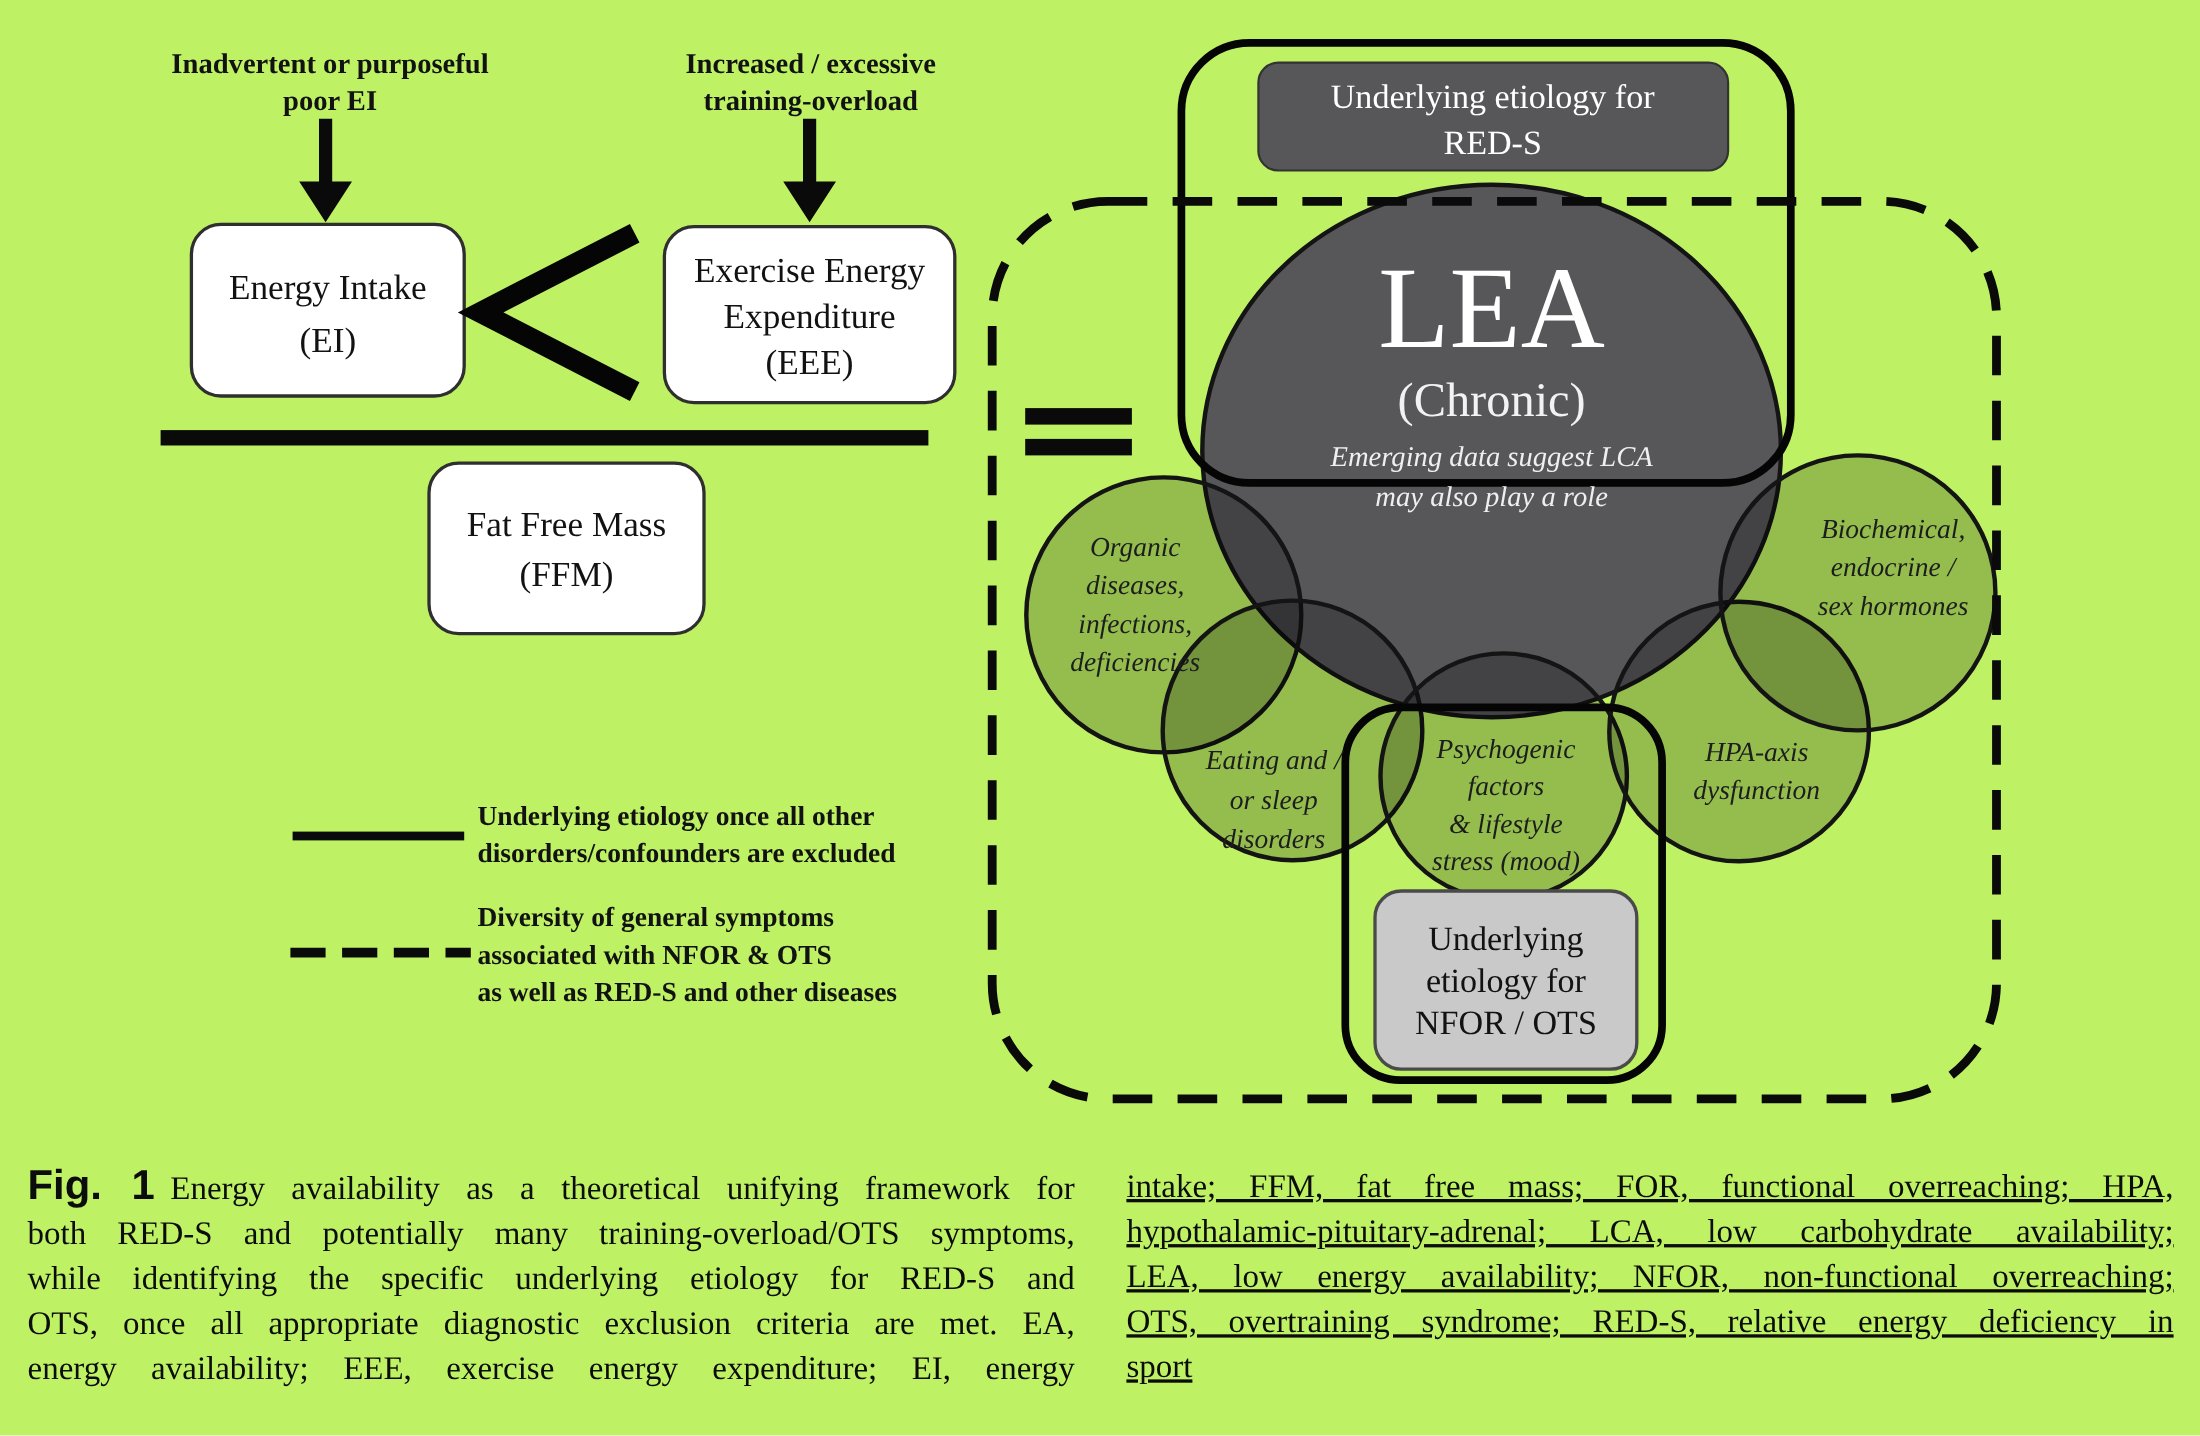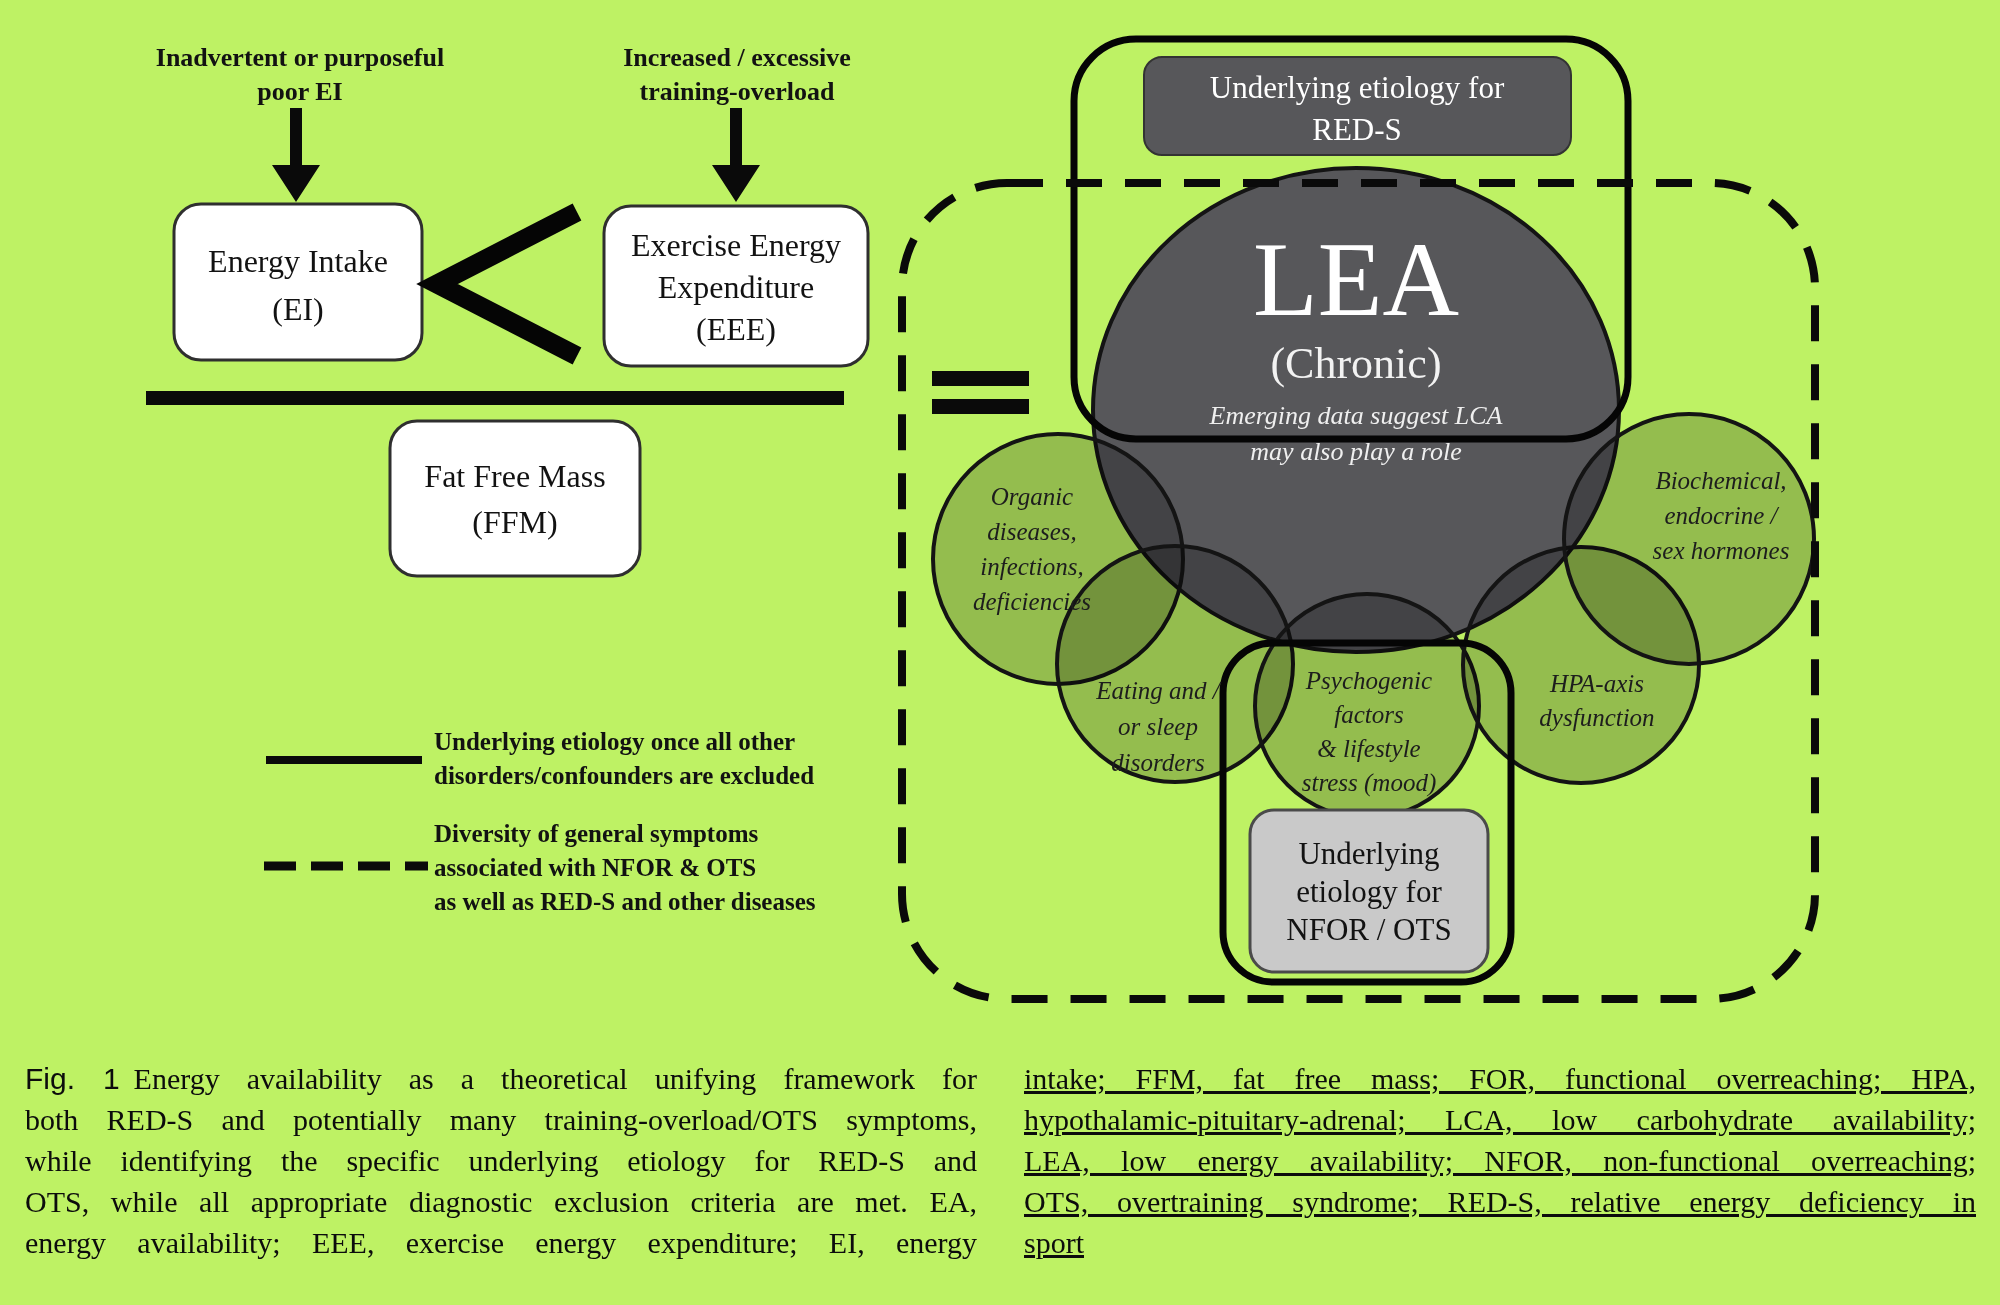--- a/index.html
+++ b/index.html
@@ -17,21 +17,21 @@
   .lea-note{font-size:26px;font-style:italic;fill:#efefef;}
   .circtxt{font-size:25px;font-style:italic;fill:#1d1d1d;}
   .mid{text-anchor:middle;}
   
   .caption-col{position:absolute;top:1058px;width:952px;font-size:30px;line-height:41px;
                color:#0c0c0c;}
   .caption-col.left{left:25px;}
   .caption-col.right{left:1024px;text-decoration:underline;}
   .cap-line{text-align:justify;text-align-last:justify;white-space:normal;}
   .cap-line.last{text-align:left;text-align-last:left;}
-  .fig-label{font-family:"Liberation Sans",sans-serif;font-weight:normal;font-size:30px;
+  .fig-label{font-family:"Liberation Sans",sans-serif;font-weight:bold;font-size:38px;
              margin-right:14px;}
 </style>
 </head>
 <body>
 
 <div class="page">
 
   <svg class="diagram" width="2000" height="1010" viewBox="0 0 2000 1010">
 
     <text class="lbl mid" x="300" y="66">Inadvertent or purposeful</text>
@@ -118,21 +118,21 @@
 
     <text class="circtxt mid" x="1721" y="489">Biochemical,</text>
     <text class="circtxt mid" x="1721" y="524">endocrine /</text>
     <text class="circtxt mid" x="1721" y="559">sex hormones</text>
   </svg>
 
   <div class="caption-col left">
     <div class="cap-line"><span class="fig-label">Fig. 1</span><span>Energy availability as a theoretical unifying framework for</span></div>
     <div class="cap-line">both RED-S and potentially many training-overload/OTS symptoms,</div>
     <div class="cap-line">while identifying the specific underlying etiology for RED-S and</div>
-    <div class="cap-line">OTS, while all appropriate diagnostic exclusion criteria are met. EA,</div>
+    <div class="cap-line">OTS, once all appropriate diagnostic exclusion criteria are met. EA,</div>
     <div class="cap-line">energy availability; EEE, exercise energy expenditure; EI, energy</div>
   </div>
 
   <div class="caption-col right">
     <div class="cap-line">intake; FFM, fat free mass; FOR, functional overreaching; HPA,</div>
     <div class="cap-line">hypothalamic-pituitary-adrenal; LCA, low carbohydrate availability;</div>
     <div class="cap-line">LEA, low energy availability; NFOR, non-functional overreaching;</div>
     <div class="cap-line">OTS, overtraining syndrome; RED-S, relative energy deficiency in</div>
     <div class="cap-line last">sport</div>
   </div>

